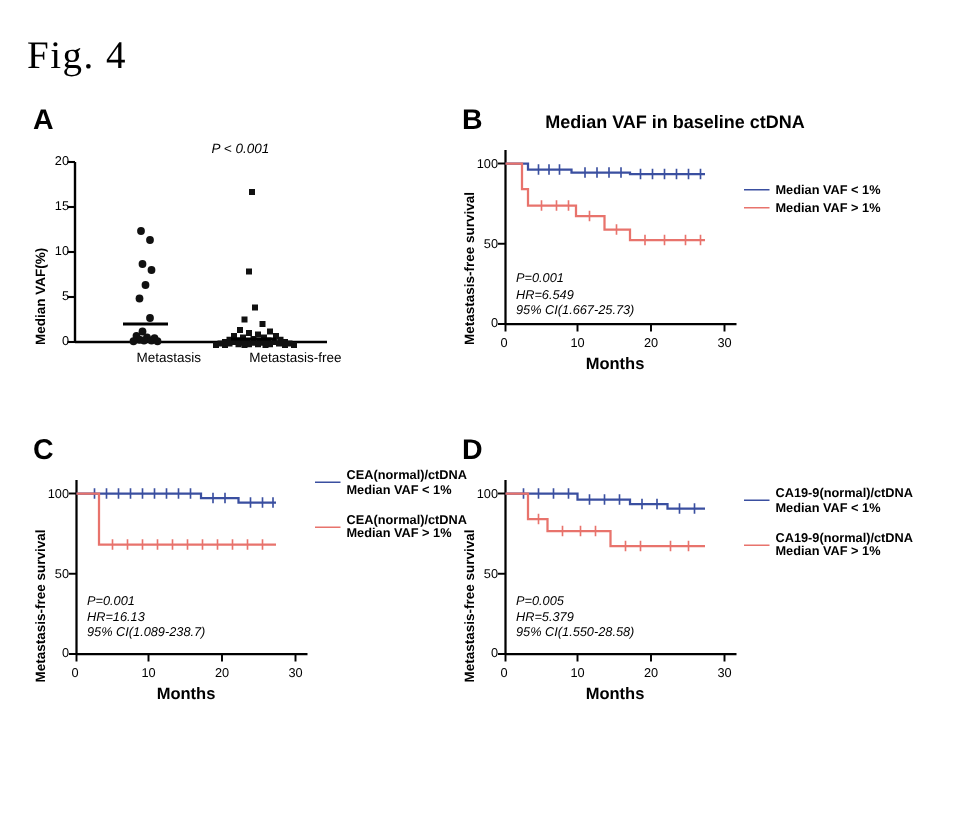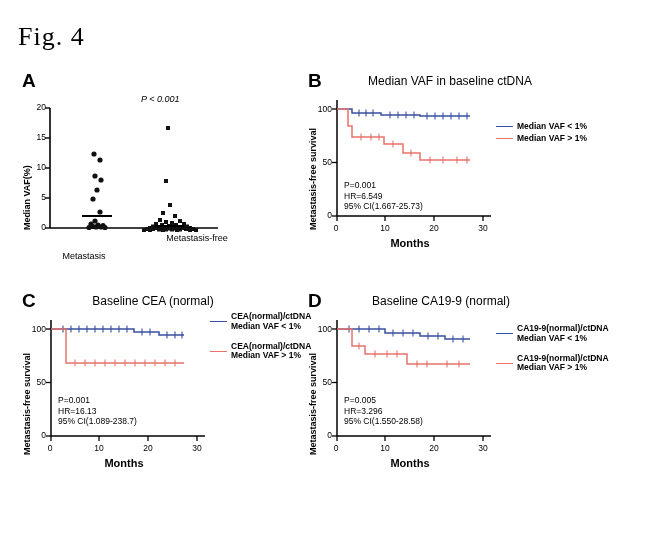--- a/index.html
+++ b/index.html
@@ -1,25 +1,25 @@
 <!DOCTYPE html>
 <html><head>
 <meta charset="utf-8">
 <style>
   html,body{margin:0;padding:0;background:#ffffff;}
   body{width:645px;height:549px;position:relative;font-family:"Liberation Sans",sans-serif;color:#000;}
   .fig-title{position:absolute;left:18px;top:22px;font-size:26px;font-family:"Liberation Serif",serif;letter-spacing:1px;}
   .panel{position:absolute;}
   .panel-letter{position:absolute;font-size:19px;font-weight:bold;}
-  .panel-title{position:absolute;font-size:12px;font-weight:normal;text-align:center;}
+  .panel-title{position:absolute;font-size:12px;font-weight:bold;text-align:center;}
   .axis-label-y{position:absolute;font-size:9px;font-weight:bold;transform-origin:0 0;transform:rotate(-90deg);white-space:nowrap;}
   .axis-label-x{position:absolute;font-size:11px;font-weight:bold;text-align:center;}
   .tick-lbl{position:absolute;font-size:8.5px;text-align:center;white-space:nowrap;}
   .tick-lbl-y{position:absolute;font-size:8.5px;text-align:right;white-space:nowrap;}
-  .stats{position:absolute;font-size:8.5px;line-height:1.25;white-space:nowrap;}
+  .stats{position:absolute;font-size:8.5px;line-height:1.25;white-space:nowrap;font-style:italic;}
   .legend-row{display:flex;align-items:center;margin-bottom:2px;font-weight:bold;}
   .legend-line{width:17px;height:0;border-top:1.6px solid #000;margin-right:4px;flex:0 0 auto;}
   .legend-txt{font-size:8.5px;line-height:1.15;white-space:nowrap;}
   .legend{position:absolute;}
   .pval{position:absolute;font-size:9px;font-style:italic;margin-left:31px;}
   svg{display:block;overflow:visible;}
   .cat-lbl{position:absolute;font-size:9px;text-align:center;white-space:nowrap;}
 </style>
 </head>
 <body>
@@ -107,21 +107,21 @@
       <rect x="94" y="128" width="4" height="4"></rect>
       <rect x="146" y="128" width="4" height="4"></rect>
       <rect x="100" y="128" width="4" height="4"></rect>
       <rect x="140" y="128" width="4" height="4"></rect>
       <rect x="113" y="128" width="4" height="4"></rect>
       <rect x="127" y="128" width="4" height="4"></rect>
     </g>
     <line x1="106" y1="126" x2="136" y2="126" stroke="#000" stroke-width="2"></line>
   </svg>
 
-  <div class="cat-lbl" style="left:20px;top:181px;width:100px;">Metastasis</div>
+  <div class="cat-lbl" style="left:20px;top:163px;width:100px;text-align:right;">Metastasis</div>
   <div class="cat-lbl" style="left:128px;top:163px;width:110px;">Metastasis-free</div>
 </div>
 
 <div class="panel" id="panelB" style="left:300px;top:70px;width:340px;height:200px;">
   <div class="panel-letter" style="left:8px;top:0px;">B</div>
   <div class="panel-title" style="left:30px;top:4px;width:240px;">Median VAF in baseline ctDNA</div>
   <div class="axis-label-y" style="left:8px;top:160px;">Metastasis-free survival</div>
 
   <div class="tick-lbl-y" style="left:10px;top:34px;width:22px;">100</div>
   <div class="tick-lbl-y" style="left:10px;top:87px;width:22px;">50</div>
@@ -188,21 +188,20 @@
     </div>
     <div class="legend-row">
       <span class="legend-line" style="border-top-color:#e8736c;"></span>
       <span class="legend-txt">Median VAF &gt; 1%</span>
     </div>
   </div>
 </div>
 
 <div class="panel" id="panelC" style="left:14px;top:290px;width:320px;height:200px;">
   <div class="panel-letter" style="left:8px;top:0px;">C</div>
-  <div class="panel-title" style="left:34px;top:4px;width:210px;">Baseline CEA (normal)</div>
   <div class="axis-label-y" style="left:8px;top:165px;">Metastasis-free survival</div>
 
   <div class="tick-lbl-y" style="left:10px;top:34px;width:22px;">100</div>
   <div class="tick-lbl-y" style="left:10px;top:87px;width:22px;">50</div>
   <div class="tick-lbl-y" style="left:10px;top:140px;width:22px;">0</div>
 
   <svg width="190" height="160" style="position:absolute;left:35px;top:28px;">
     <line x1="2" y1="2" x2="2" y2="118" stroke="#000" stroke-width="1.5"></line>
     <line x1="2" y1="118" x2="156" y2="118" stroke="#000" stroke-width="1.5"></line>
     <line x1="-3" y1="11" x2="2" y2="11" stroke="#000" stroke-width="1.3"></line>
@@ -268,21 +267,20 @@
     <div class="legend-row">
       <span class="legend-line" style="border-top-color:#e8736c;"></span>
       <span class="legend-txt" style="white-space:pre-line;">CEA(normal)/ctDNA
 Median  VAF &gt; 1%</span>
     </div>
   </div>
 </div>
 
 <div class="panel" id="panelD" style="left:300px;top:290px;width:345px;height:200px;">
   <div class="panel-letter" style="left:8px;top:0px;">D</div>
-  <div class="panel-title" style="left:26px;top:4px;width:230px;">Baseline CA19-9 (normal)</div>
   <div class="axis-label-y" style="left:8px;top:165px;">Metastasis-free survival</div>
 
   <div class="tick-lbl-y" style="left:10px;top:34px;width:22px;">100</div>
   <div class="tick-lbl-y" style="left:10px;top:87px;width:22px;">50</div>
   <div class="tick-lbl-y" style="left:10px;top:140px;width:22px;">0</div>
 
   <svg width="190" height="160" style="position:absolute;left:35px;top:28px;">
     <line x1="2" y1="2" x2="2" y2="118" stroke="#000" stroke-width="1.5"></line>
     <line x1="2" y1="118" x2="156" y2="118" stroke="#000" stroke-width="1.5"></line>
     <line x1="-3" y1="11" x2="2" y2="11" stroke="#000" stroke-width="1.3"></line>
@@ -322,21 +320,21 @@
   </svg>
 
   <div class="tick-lbl" style="left:29px;top:153px;width:14px;">0</div>
   <div class="tick-lbl" style="left:78px;top:153px;width:14px;">10</div>
   <div class="tick-lbl" style="left:127px;top:153px;width:14px;">20</div>
   <div class="tick-lbl" style="left:176px;top:153px;width:14px;">30</div>
   <div class="axis-label-x" style="left:55px;top:167px;width:110px;">Months</div>
 
   <div class="stats" style="left:44px;top:105px;">
     <div>P=0.005</div>
-    <div>HR=3.296</div>
+    <div>HR=5.379</div>
     <div>95% CI(1.550-28.58)</div>
   </div>
 
   <div class="legend" style="left:196px;top:34px;">
     <div class="legend-row" style="margin-bottom:10px;">
       <span class="legend-line" style="border-top-color:#3a4fa0;"></span>
       <span class="legend-txt" style="white-space:pre-line;">CA19-9(normal)/ctDNA
 Median  VAF &lt; 1%</span>
     </div>
     <div class="legend-row">

